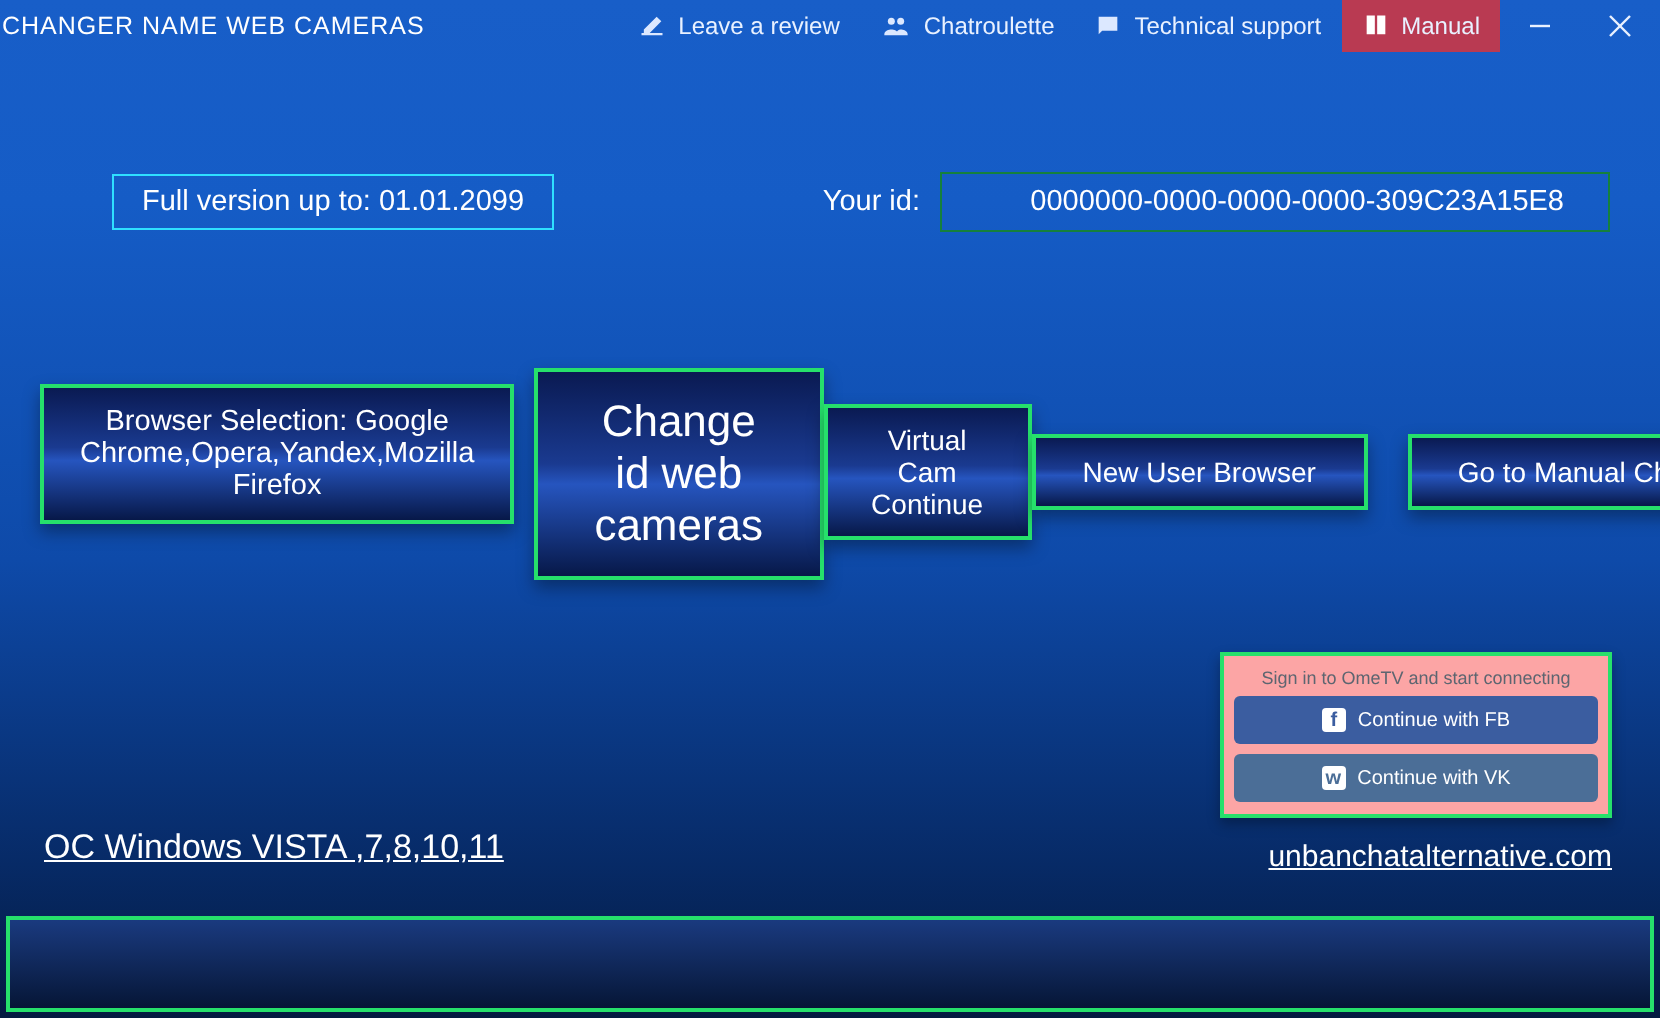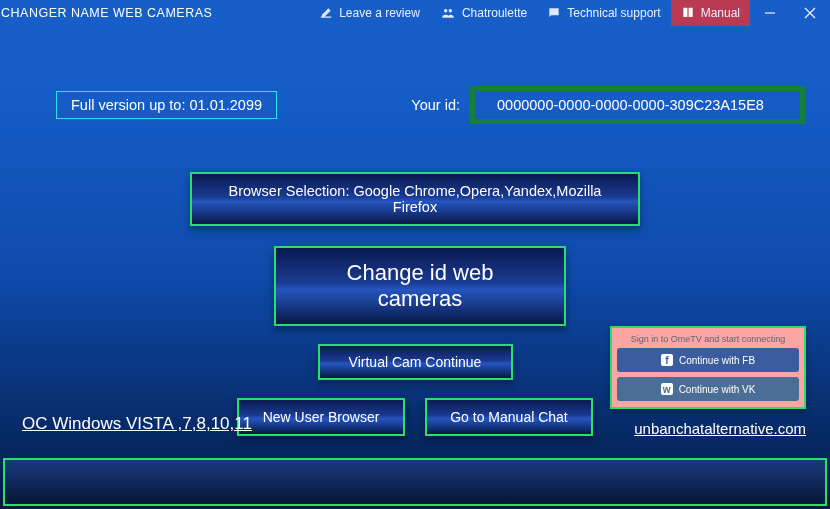--- a/index.html
+++ b/index.html
@@ -30,26 +30,26 @@
   
   .content { flex: 1 1 auto; position: relative; padding: 10px 20px 0 20px; }
   .row1 { display: flex; align-items: center; margin-top: 50px; }
   .version-box {
     border: 1px solid #2fe0ff; color: #fff; font-size: 14.5px;
     padding: 5px 14px; margin-left: 36px; display:inline-block;
   }
   .yourid-wrap { margin-left: auto; display: flex; align-items: center; gap: 10px; margin-right: 5px; }
   .yourid-label { color: #fff; font-size: 14.5px; }
   .yourid-box {
-    border: 5px solid #15803d; color: #fff; font-size: 14.5px;
-    padding: 6px 22px; min-width: 335px; text-align: left;
+    border: 1px solid #15803d; color: #fff; font-size: 14.5px;
+    padding: 6px 22px; min-width: 335px; text-align: right;
   }
 
   .center-col {
-    display: flex; flex-direction: column; align-items: center;
+    display: flex; flex-direction: row; align-items: center;
     margin-top: 48px; gap: 0;
   }
   .btn {
     background: linear-gradient(180deg, #0a1a52 0%, #1a3a90 45%, #2655bf 55%, #071848 100%);
     border: 2px solid #26e06b; color: #fff; text-align: center;
     cursor: pointer; box-shadow: 0 4px 8px rgba(0,0,0,0.35);
     font-family: inherit;
   }
   .btn-browser { font-size: 14.5px; padding: 9px 18px; width: 450px; }
   .btn-change { font-size: 22px; padding: 12px 28px; width: 292px; margin-top: 20px; margin-left: 10px; }

